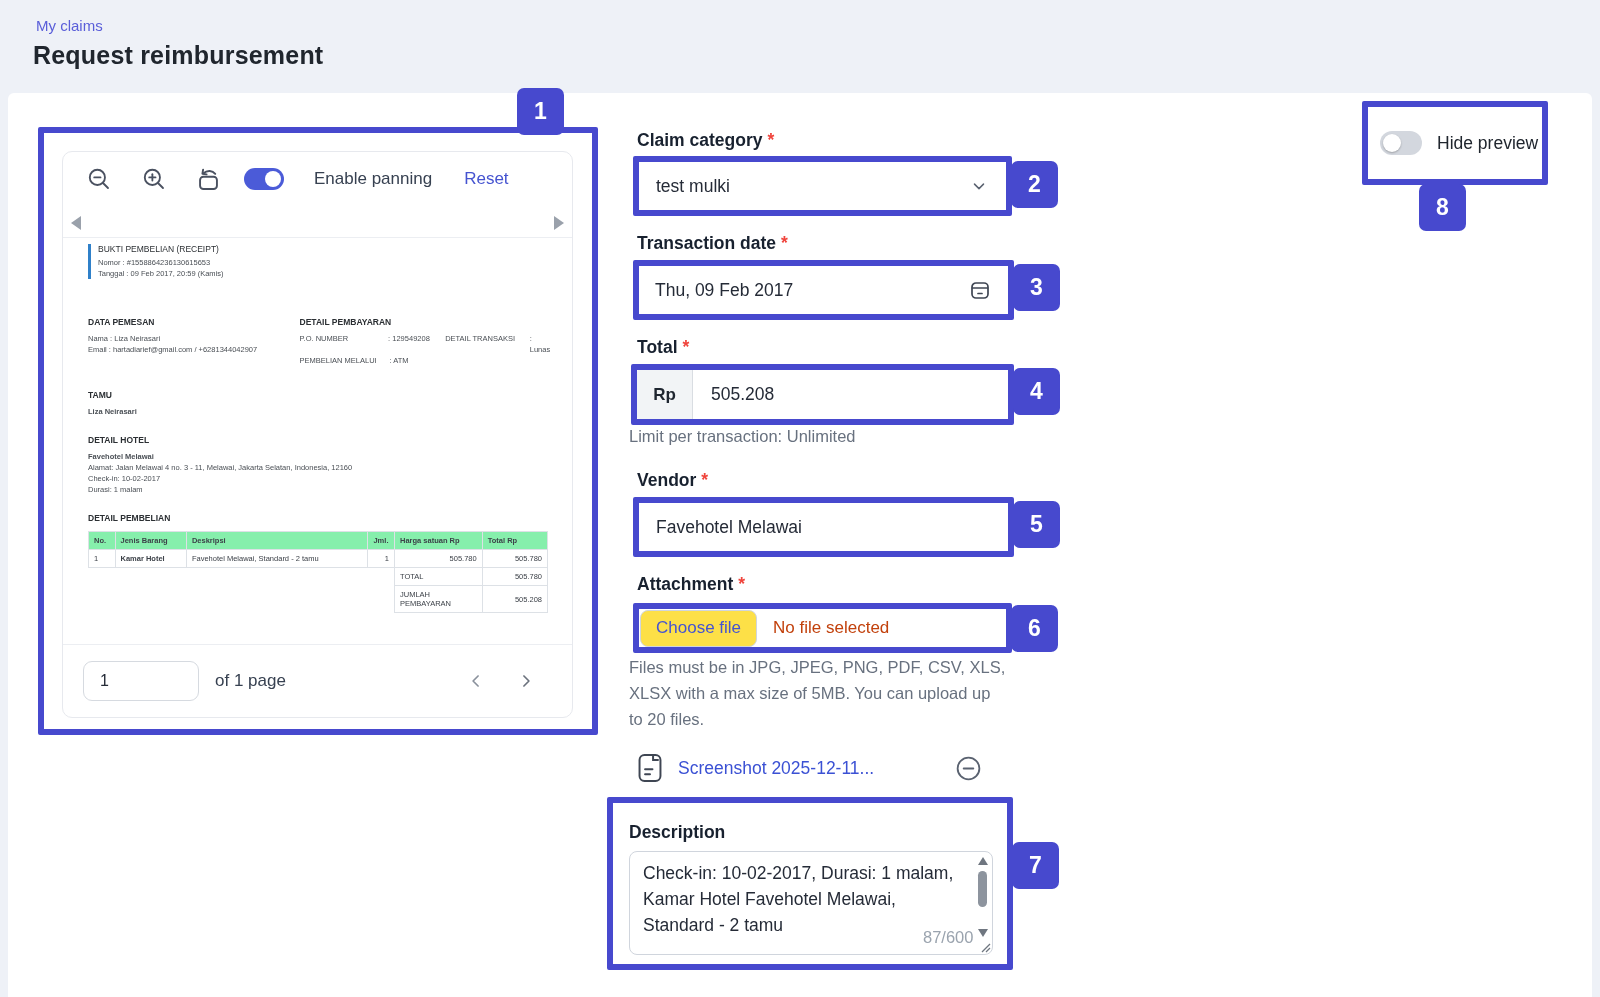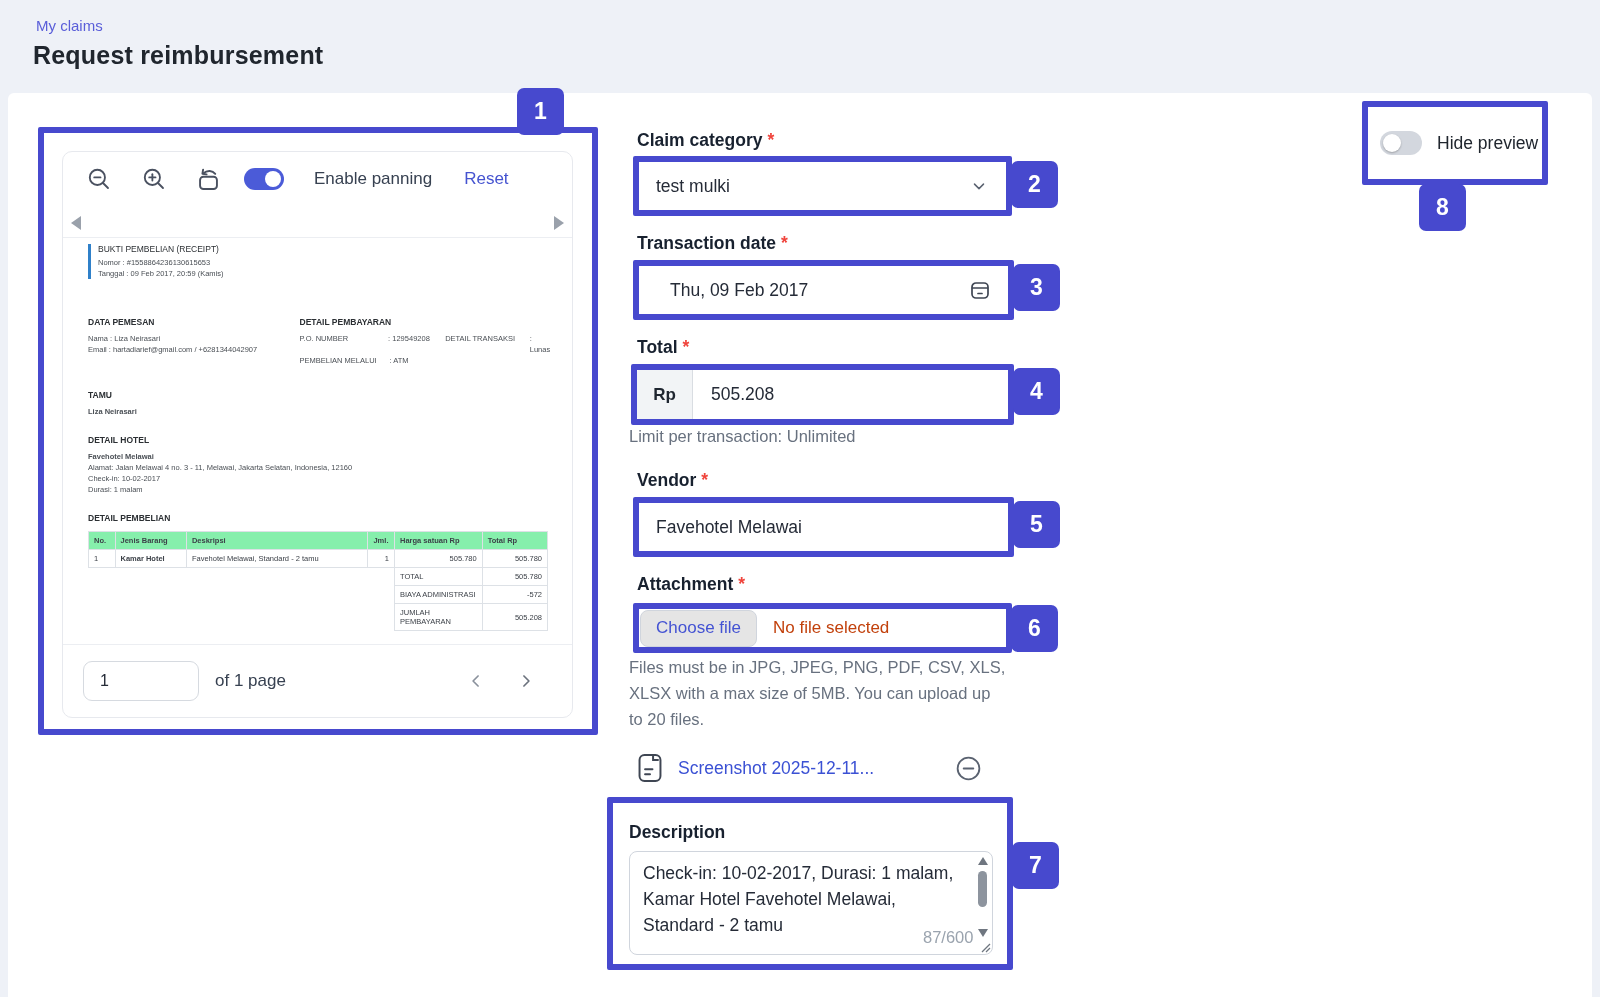--- a/index.html
+++ b/index.html
@@ -68,21 +68,21 @@
   .rc-bold { font-weight:700; }
 
   
   .field-label { font-size:17.5px; font-weight:700; color:#18212f; white-space:nowrap; }
   .req { color:#f0443c; margin-left:5px; font-weight:700; }
   .input-inner { position:absolute; inset:0; background:#fff; display:flex; align-items:center; font-size:17.5px; color:#252b37; }
   .helper { font-size:16.5px; color:#68717f; line-height:26px; }
   .select-chevron { position:absolute; right:18px; top:50%; margin-top:-9px; }
   .cal-icon { position:absolute; right:16px; top:50%; margin-top:-12px; }
   .rp-box { width:56px; align-self:stretch; background:#f2f4f6; border-right:1px solid #d9dde2; display:flex; align-items:center; justify-content:center; font-weight:700; font-size:17px; color:#1f2630; border-radius:2px 0 0 2px; }
-  .choose-btn { border:1px solid #d0d5dd; border-radius:8px; height:37px; display:flex; align-items:center; padding:0 15px; font-size:17px; color:#4453d3; margin-left:1px; cursor:pointer; background:#e5e5e5; }
+  .choose-btn { border:1px solid #d0d5dd; border-radius:8px; height:37px; display:flex; align-items:center; padding:0 15px; font-size:17px; color:#4453d3; margin-left:1px; cursor:pointer; background:#fde047; }
   .nofile { font-size:17px; color:#c2410c; margin-left:16px; }
   .file-link { font-size:17.5px; color:#3b51d4; cursor:pointer; }
   .desc-box { background:#fff; border:1px solid #d0d5dd; border-radius:8px; position:relative; overflow:hidden; }
   .desc-text { position:absolute; left:13px; top:8px; right:22px; font-size:17.5px; line-height:26px; color:#252b37; }
   .desc-scrollbar { position:absolute; right:2px; top:3px; bottom:3px; width:14px; }
   .sb-up { position:absolute; top:2px; left:2px; width:0; height:0; border-left:5px solid transparent; border-right:5px solid transparent; border-bottom:8px solid #6f7680; cursor:pointer; }
   .sb-thumb { position:absolute; top:16px; left:2px; width:9px; height:36px; border-radius:5px; background:#8d949e; cursor:pointer; }
   .sb-down { position:absolute; bottom:14px; left:2px; width:0; height:0; border-left:5px solid transparent; border-right:5px solid transparent; border-top:8px solid #6f7680; cursor:pointer; }
   .counter { position:absolute; font-size:16.5px; color:#9aa3ae; }
   .toggle-off { width:42px; height:24px; border-radius:12px; background:#d3d7de; position:relative; cursor:pointer; }
@@ -199,25 +199,20 @@
             <td class="num">505.780</td>
             <td class="num">505.780</td>
           </tr>
           <tr>
             <td class="nob" colspan="4"></td>
             <td>TOTAL</td>
             <td class="num">505.780</td>
           </tr>
           <tr>
             <td class="nob" colspan="4"></td>
-            <td>BIAYA  ADMINISTRASI</td>
-            <td class="num">-572</td>
-          </tr>
-          <tr>
-            <td class="nob" colspan="4"></td>
             <td>JUMLAH  PEMBAYARAN</td>
             <td class="num">505.208</td>
           </tr>
         </tbody>
           </table>
       </div>
     </div>
   </div>
 
   <div class="pv-pagenav">
@@ -252,21 +247,21 @@
     </span>
   </div>
 </div>
 <div class="abs badge" style="left:1011px; top:161px;">2</div>
 
 <div class="abs field-label" style="left:637px; top:233px;">
   <span>Transaction date</span><span class="req">*</span>
 </div>
 <div class="abs anno" style="left:633px; top:260px; width:381px; height:60px;"></div>
 <div class="abs" style="left:639px; top:266px; width:369px; height:48px;">
-  <div class="input-inner" style="padding-left:31px;">
+  <div class="input-inner" style="padding-left:16px;">
     <span>Thu, 09 Feb 2017</span>
     <span class="cal-icon">
       <svg width="24" height="24" viewBox="0 0 24 24" fill="none" stroke="#3f4653" stroke-width="1.7" stroke-linecap="round">
         <rect x="4" y="5" width="16" height="15" rx="4"></rect>
         <line x1="4.5" y1="10" x2="19.5" y2="10"></line>
         <line x1="10" y1="15.5" x2="14" y2="15.5"></line>
       </svg>
     </span>
   </div>
 </div>

